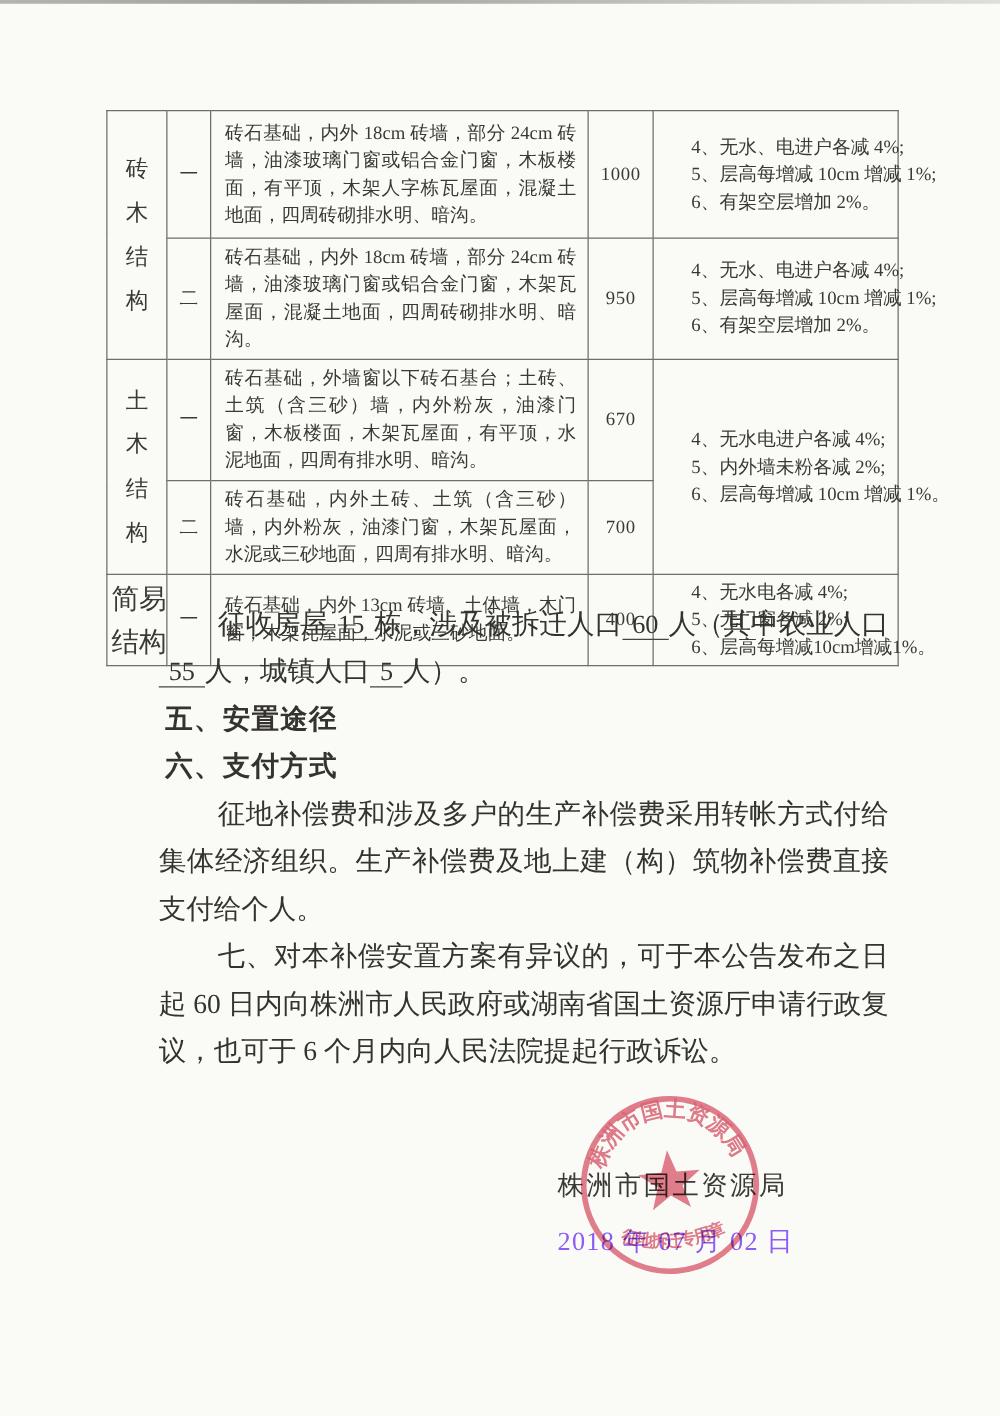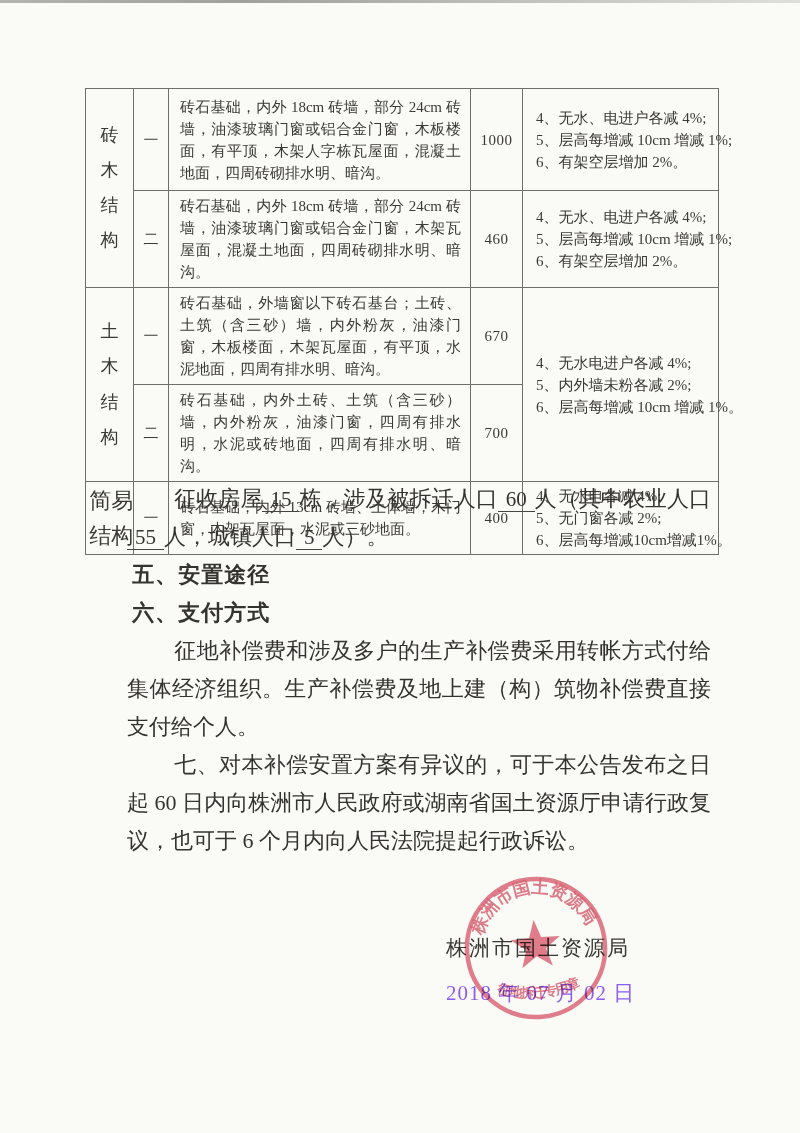--- a/index.html
+++ b/index.html
@@ -33,21 +33,21 @@
     font-size:15px;
     line-height:22px;
     color:#3a3933;
   }
   td.type-cell { text-align:center; }
   .vtext  { display:inline-block; width:1.15em; word-break:break-all; line-height:1.95; font-size:18px; }
   .vtext2 { display:inline-block; width:2.3em;  word-break:break-all; line-height:1.6;  font-size:22px;font-family:Liberation Serif, serif; }
   td.grade-cell { text-align:center; font-size:16px; }
   td.desc-cell  { padding:4px 9px 4px 11px; text-align:justify;margin-left:12px; }
   td.value-cell { text-align:center; font-size:17px; letter-spacing:.5px; }
-  td.notes-cell { padding:3px 4px 3px 13px; font-size:14px; line-height:23px; white-space:nowrap; }
+  td.notes-cell { padding:3px 4px 3px 30px; font-size:14px; line-height:23px; white-space:nowrap; }
   tr.r1 { height:102px; }
   tr.r2 { height:62px;  }
   tr.r3 { height:94px;  }
   tr.r4 { height:62px;  }
   tr.r5 { height:58px;  }
   
   .content {
     position:absolute; left:85px; top:480px; width:626px;
     font-size:22px; line-height:38px;
     text-align:justify;
@@ -98,41 +98,41 @@
         <td class="value-cell">1000</td>
         <td class="notes-cell">
           <div>4、无水、电进户各减 4%;</div>
           <div>5、层高每增减 10cm 增减 1%;</div>
           <div>6、有架空层增加 2%。</div>
         </td>
       </tr>
       <tr class="r2">
         <td class="grade-cell">二</td>
         <td class="desc-cell">砖石基础，内外 18cm 砖墙，部分 24cm 砖墙，油漆玻璃门窗或铝合金门窗，木架瓦屋面，混凝土地面，四周砖砌排水明、暗沟。</td>
-        <td class="value-cell">460</td>
+        <td class="value-cell">950</td>
         <td class="notes-cell">
           <div>4、无水、电进户各减 4%;</div>
           <div>5、层高每增减 10cm 增减 1%;</div>
           <div>6、有架空层增加 2%。</div>
         </td>
       </tr>
       <tr class="r3">
         <td class="type-cell" rowspan="2"><span class="vtext">土木结构</span></td>
         <td class="grade-cell">一</td>
         <td class="desc-cell">砖石基础，外墙窗以下砖石基台；土砖、土筑（含三砂）墙，内外粉灰，油漆门窗，木板楼面，木架瓦屋面，有平顶，水泥地面，四周有排水明、暗沟。</td>
         <td class="value-cell">670</td>
         <td class="notes-cell" rowspan="2">
           <div>4、无水电进户各减 4%;</div>
           <div>5、内外墙未粉各减 2%;</div>
           <div>6、层高每增减 10cm 增减 1%。</div>
         </td>
       </tr>
       <tr class="r4">
         <td class="grade-cell">二</td>
-        <td class="desc-cell">砖石基础，内外土砖、土筑（含三砂）墙，内外粉灰，油漆门窗，四周有排水明，水泥或砖地面，四周有排水明、暗沟。</td>
+        <td class="desc-cell">砖石基础，内外土砖、土筑（含三砂）墙，内外粉灰，油漆门窗，木架瓦屋面，水泥或三砂地面，四周有排水明、暗沟。</td>
         <td class="value-cell">700</td>
       </tr>
       <tr class="r5">
         <td class="type-cell"><span class="vtext2">简易结构</span></td>
         <td class="grade-cell">一</td>
         <td class="desc-cell">砖石基础，内外 13cm 砖墙、土体墙，木门窗，木架瓦屋面，水泥或三砂地面。</td>
         <td class="value-cell">400</td>
         <td class="notes-cell">
           <div>4、无水电各减 4%;</div>
           <div>5、无门窗各减 2%;</div>

